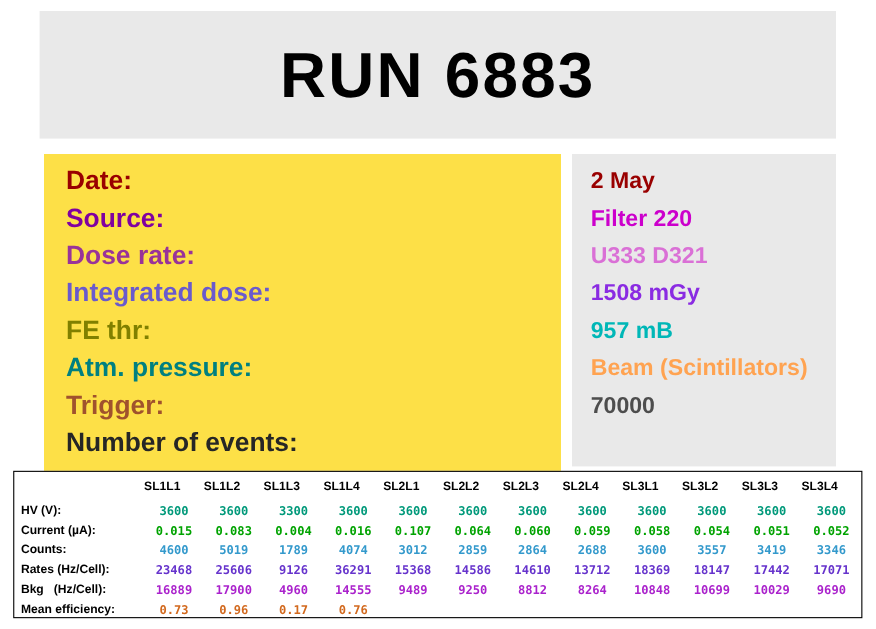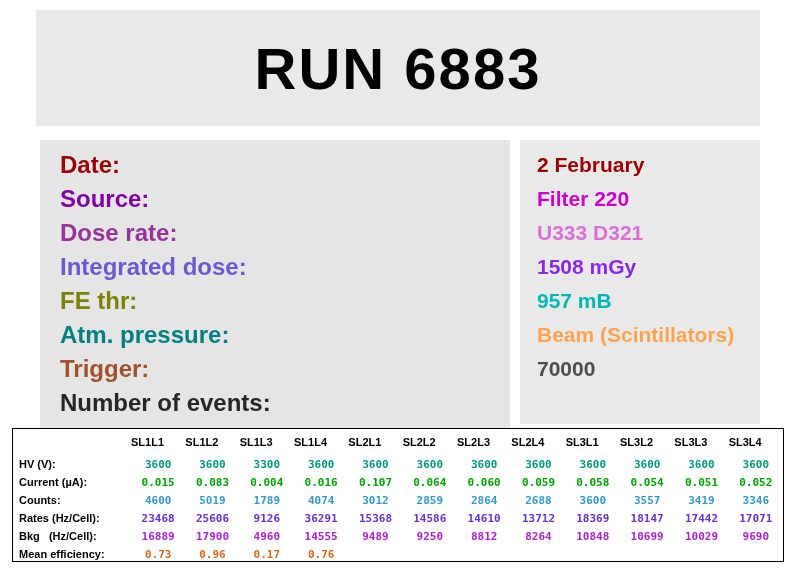--- a/index.html
+++ b/index.html
@@ -32,21 +32,21 @@
     font-weight: bold;
     letter-spacing: 2px;
     color: #000000;
   }
   .info-left {
     position: absolute;
     left: 40px;
     top: 140px;
     width: 470px;
     height: 348px;
-    background: #e5e5e5;
+    background: #fde047;
     box-sizing: border-box;
     padding: 8px 0 0 20px;
   }
   .info-right {
     position: absolute;
     left: 520px;
     top: 140px;
     width: 240px;
     height: 284px;
     background: #e9e9e9;
@@ -113,21 +113,21 @@
       <div class="info-label" style="color: rgb(153, 0, 0);">Date:</div>
       <div class="info-label" style="color: rgb(128, 0, 160);">Source:</div>
       <div class="info-label" style="color: rgb(153, 51, 153);">Dose rate:</div>
       <div class="info-label" style="color: rgb(106, 90, 205);">Integrated dose:</div>
       <div class="info-label" style="color: rgb(128, 128, 0);">FE thr:</div>
       <div class="info-label" style="color: rgb(0, 128, 128);">Atm. pressure:</div>
       <div class="info-label" style="color: rgb(160, 82, 45);">Trigger:</div>
       <div class="info-label" style="color: rgb(38, 38, 38);">Number of events:</div>
     </div>
   <div class="info-right" id="info-values">
-      <div class="info-value" style="color: rgb(153, 0, 0);">2 February</div>
+      <div class="info-value" style="color: rgb(153, 0, 0);">2 May</div>
       <div class="info-value" style="color: rgb(204, 0, 204);">Filter 220</div>
       <div class="info-value" style="color: rgb(218, 112, 214);">U333 D321</div>
       <div class="info-value" style="color: rgb(138, 43, 226);">1508 mGy</div>
       <div class="info-value" style="color: rgb(0, 183, 183);">957 mB</div>
       <div class="info-value" style="color: rgb(255, 163, 81);">Beam (Scintillators)</div>
       <div class="info-value" style="color: rgb(77, 77, 77);">70000</div>
     </div>
 
   <div class="summary-table" id="summary-table">
       <div class="th"></div>

